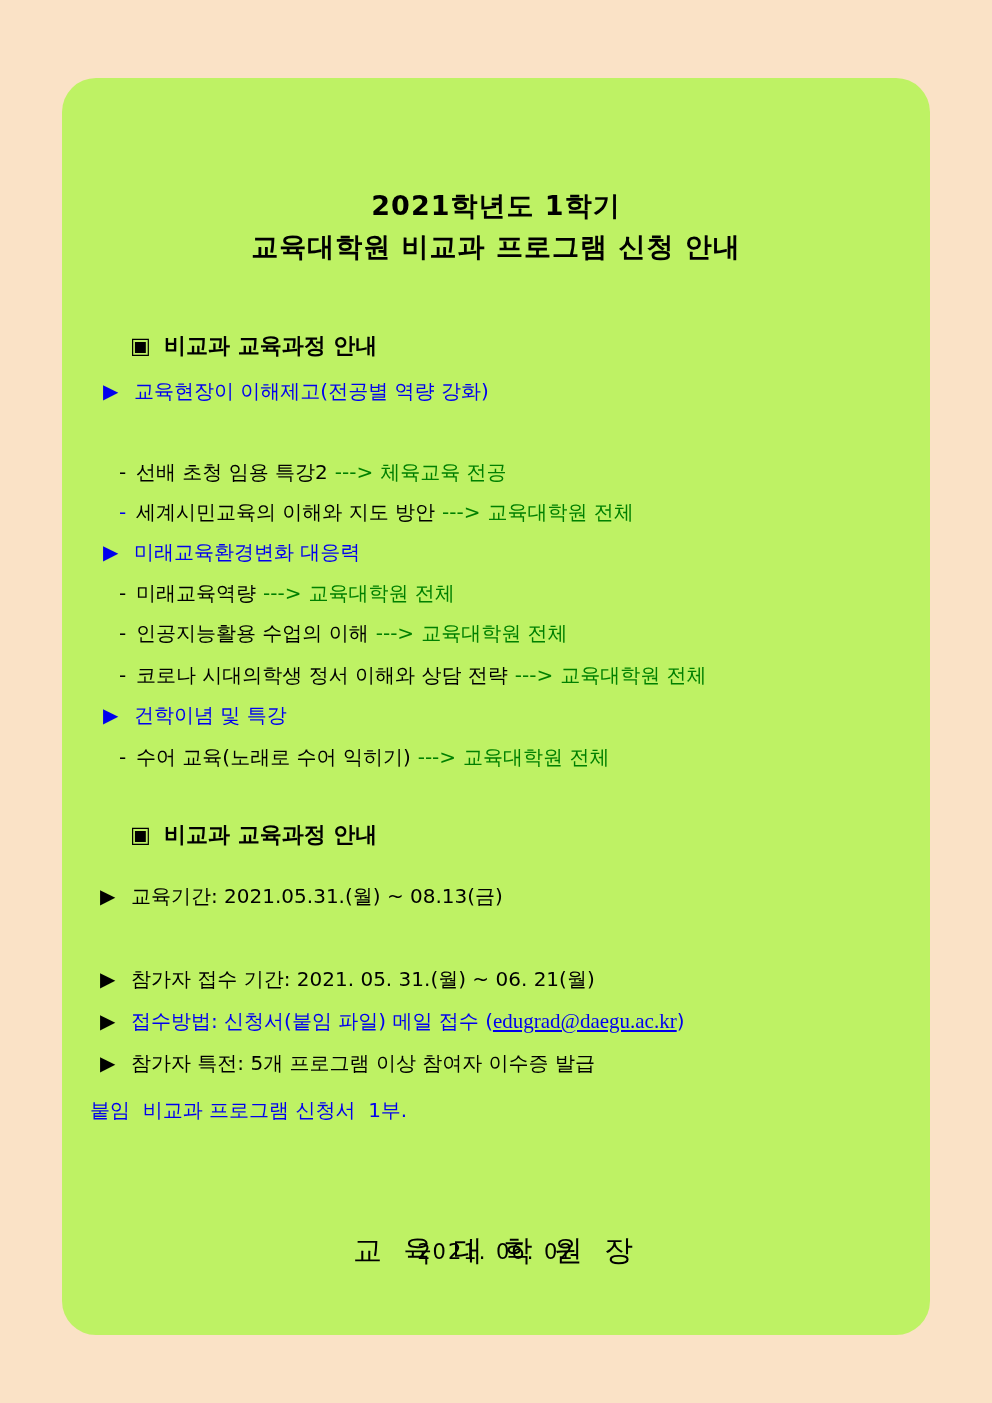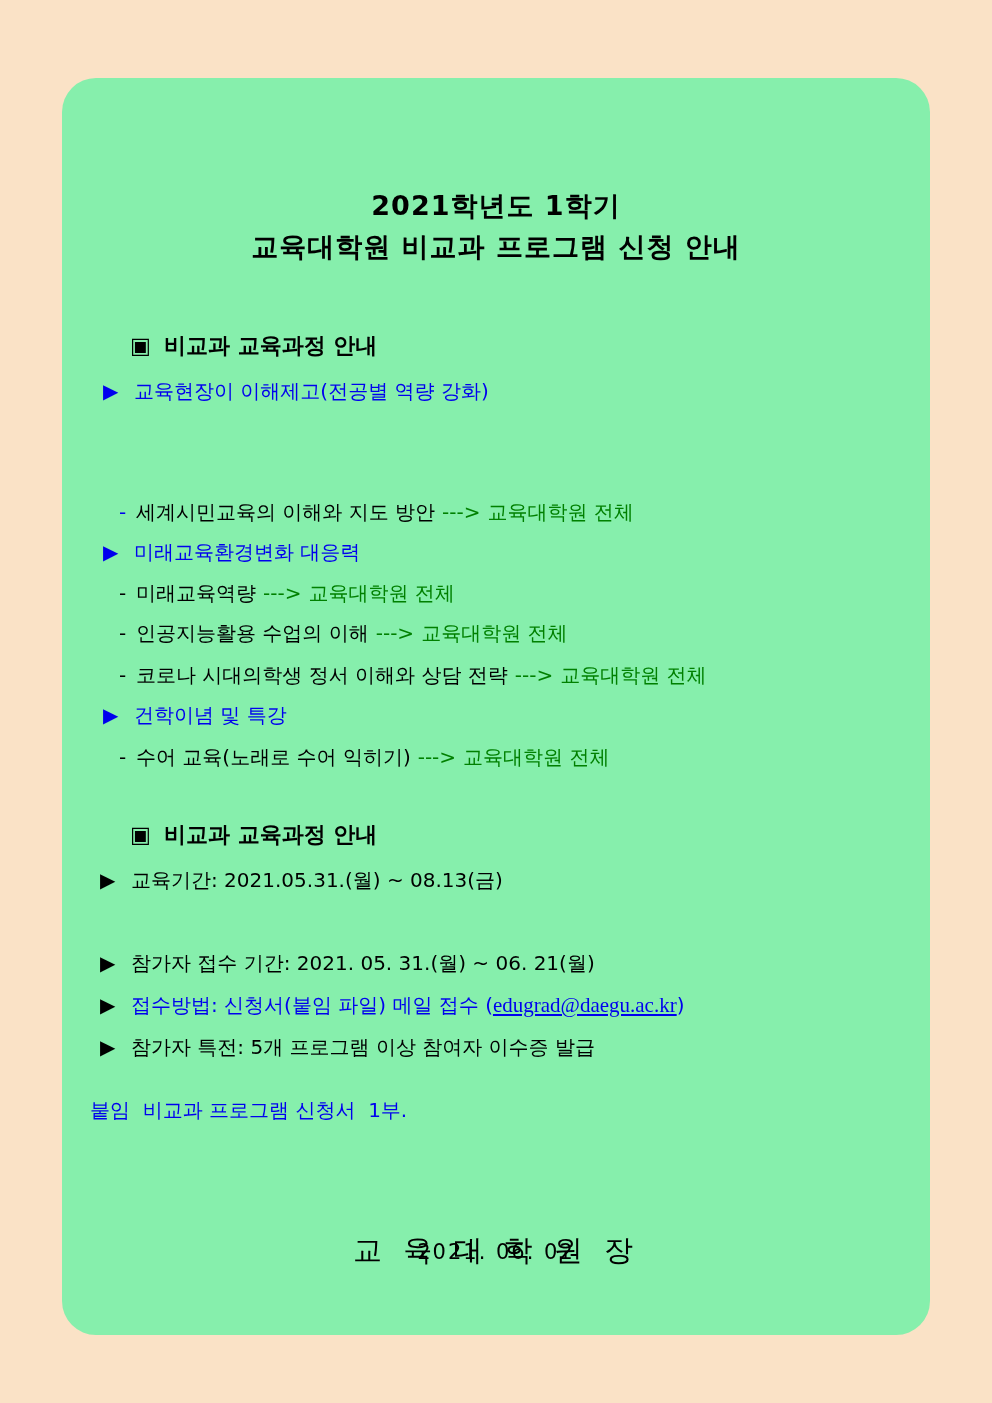--- a/index.html
+++ b/index.html
@@ -5,35 +5,35 @@
   html,body { margin:0; padding:0; }
   body {
     width:992px; height:1403px;
     background:#fae2c6;
     font-family:"DejaVu Sans","Liberation Sans",sans-serif;
     position:relative;
   }
   .card {
     position:absolute; left:62px; top:78px;
     width:868px; height:1257px;
-    background:#86efac;
+    background:#bef264;
     border-radius:34px;
   }
   .line {
     position:absolute; left:0;
     font-size:20px; color:#000;
     white-space:nowrap;
     line-height:24px;
   }
   .center { left:0; width:100%; text-align:center; }
   .title  { font-size:27px; font-weight:bold; letter-spacing:1px; }
   .sec    { left:28px; font-size:22px; font-weight:bold;margin-left:40px; }
   .group  { left:41px; }
   .sub    { left:57px; }
-  .item   { left:38px; }
+  .item   { left:38px;margin-top:16px; }
   .attach { left:28px; white-space:pre; }
   .blue   { color:#0000ee; }
   .green  { color:#008000; }
   .marker { display:inline-block; width:34px; color:#000; }
   .bullet { display:inline-block; width:31px; }
   .bullet.blue { color:#0000ee; }
   .dash   { display:inline-block; width:17px; color:#000; }
   .dash.dash-blue { color:#0000ee; }
   .arrowpart { margin-left:7px; }
   .arrow { margin-right:7px; }
@@ -52,20 +52,21 @@
 <div class="card">
 
   <div class="line center title" style="top:116px">2021학년도 1학기</div>
   <div class="line center title" style="top:157px">교육대학원 비교과 프로그램 신청 안내</div>
 
   <div class="line sec" style="top:256px"><span class="marker">▣</span><span>비교과 교육과정 안내</span></div>
 
   <div class="line group" style="top:301px"><span class="bullet blue">▶</span><span class="blue">교육현장이 이해제고(전공별 역량 강화)</span></div>
 
 
+  <div class="line sub" style="top:382px"><span class="dash">-</span><span>선배 초청 임용 특강2</span><span class="green arrowpart"><span class="arrow">---&gt;</span><span>체육교육 전공</span></span></div>
 
   <div class="line group" style="top:462px"><span class="bullet blue">▶</span><span class="blue">미래교육환경변화 대응력</span></div>
 
   <div class="line sub" style="top:422px"><span class="dash dash-blue">-</span><span>세계시민교육의 이해와 지도 방안</span><span class="green arrowpart"><span class="arrow">---&gt;</span><span>교육대학원 전체</span></span></div>
 
   <div class="line sub" style="top:503px"><span class="dash">-</span><span>미래교육역량</span><span class="green arrowpart"><span class="arrow">---&gt;</span><span>교육대학원 전체</span></span></div>
 
   <div class="line sub" style="top:585px"><span class="dash">-</span><span>코로나 시대의학생 정서 이해와 상담 전략</span><span class="green arrowpart"><span class="arrow">---&gt;</span><span>교육대학원 전체</span></span></div>
 
   <div class="line sub" style="top:543px"><span class="dash">-</span><span>인공지능활용 수업의 이해</span><span class="green arrowpart"><span class="arrow">---&gt;</span><span>교육대학원 전체</span></span></div>

